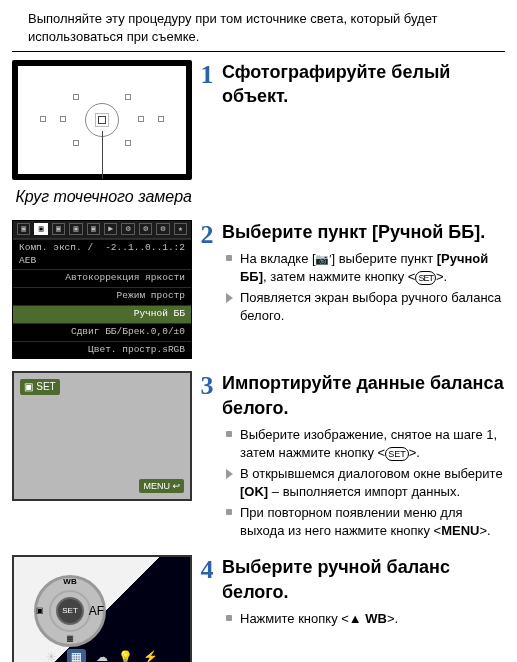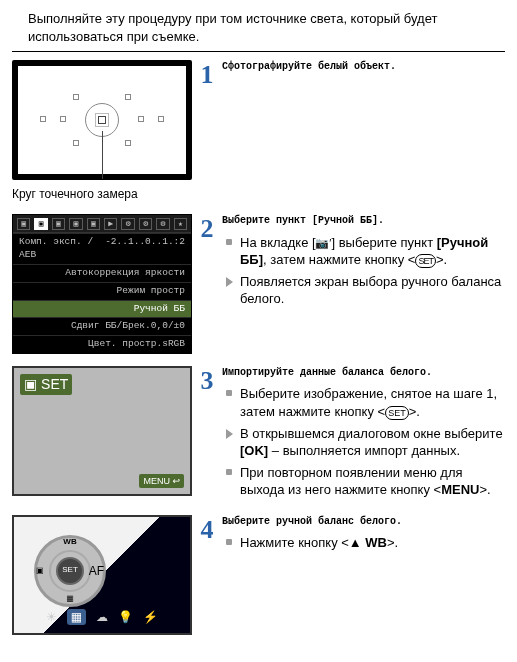--- a/index.html
+++ b/index.html
@@ -3,49 +3,49 @@
 <meta charset="utf-8">
 <style>
   * { box-sizing: border-box; margin: 0; padding: 0; }
   body { font-family: Arial, Helvetica, sans-serif; font-size: 13px; color: #000; width: 517px; background: #fff; padding: 10px 12px; line-height: 1.35; }
   hr.rule { border: none; border-top: 1px solid #000; margin: 6px 0 8px; }
   .intro { margin: 0 16px 2px; }
   .step { display: flex; align-items: flex-start; gap: 6px; margin-bottom: 12px; }
   .left { width: 180px; flex: 0 0 180px; }
   .num { font-family: Georgia, 'Times New Roman', serif; font-weight: bold; font-size: 26px; color: #2b63a8; flex: 0 0 18px; text-align: center; line-height: 1; margin-top: 2px; }
   .right { flex: 1; }
-  .step-title { font-weight: bold; font-size: 10px; margin-bottom: 6px; font-family: Liberation Mono, monospace; }
+  .step-title { font-weight: bold; font-size: 18px; margin-bottom: 6px; }
   ul.bullets { list-style: none; margin-left: 2px; }
   ul.bullets li { position: relative; padding-left: 16px; margin-bottom: 4px; }
   ul.bullets li.dot::before { content: ""; position: absolute; left: 2px; top: 5px; width: 6px; height: 6px; background: #9a9a9a; border-radius: 1px; }
   ul.bullets li.tri::before { content: ""; position: absolute; left: 2px; top: 4px; width: 0; height: 0; border-top: 5px solid transparent; border-bottom: 5px solid transparent; border-left: 7px solid #9a9a9a; }
   .b { font-weight: bold; }
   .sym { display: inline-block; font-size: 11px; vertical-align: baseline; }
 
   
   .fig1 { }
   .vf { border: 6px solid #000; width: 180px; height: 120px; background: #fff; position: relative; border-radius: 2px; }
   .vf .circle { width: 34px; height: 34px; border: 1px solid #888; border-radius: 50%; position: absolute; left: 50%; top: 50%; transform: translate(-50%,-50%); }
   .vf .center-sq { width: 8px; height: 8px; border: 1.5px solid #444; position: absolute; left: 50%; top: 50%; transform: translate(-50%,-50%); }
   .vf .center-sq-outer { width: 14px; height: 14px; border: 1px solid #bbb; position: absolute; left: 50%; top: 50%; transform: translate(-50%,-50%); }
   .vf .pt { width: 6px; height: 6px; border: 1px solid #888; position: absolute; }
   .vf .line { position: absolute; left: 50%; top: 60%; width: 1px; height: 48px; background: #444; }
-  .cap1 { text-align: left; font-size: 12px; margin-top: 6px; }
+  .cap1 { text-align: right; font-size: 16px; margin-top: 6px; font-style: italic; }
 
   
   .fig2 { width: 180px; border: 1px solid #000; background: #000; color: #fff; font-family: 'Lucida Console','Courier New',monospace; font-size: 9.5px; }
   .fig2 .iconrow { background: #1c1c1c; height: 18px; border-bottom: 1px solid #333; display: flex; align-items: center; padding: 0 4px; gap: 4px; }
   .fig2 .iconrow .ico { width: 14px; height: 12px; border: 1px solid #777; font-size: 8px; text-align: center; line-height: 10px; opacity: .7; }
   .fig2 .iconrow .ico.sel { background: #fff; color: #000; border-color:#fff; opacity: 1;}
   .fig2 .row { display: flex; justify-content: flex-end; padding: 2px 6px; border-top: 1px solid #2a2a2a; color:#c0c0c0; }
   .fig2 .row.sel { background: #4d6a2f; color: #fff; }
 
   
   .fig3 { width: 180px; height: 130px; border: 2px solid #333; background: #b9b9b9; position: relative; }
-  .fig3 .tag { position:absolute; top:6px; left:6px; background:#4d6a2f; color:#fff; font-size:14px; padding:1px 4px; border-radius:2px; }
+  .fig3 .tag { position:absolute; top:6px; left:6px; background:#4d6a2f; color:#fff; font-size:10px; padding:1px 4px; border-radius:2px; }
   .fig3 .menub { position:absolute; bottom:6px; right:6px; background:#4d6a2f; color:#fff; font-size:9px; padding:1px 4px; border-radius:2px; }
 
   
   .fig4 { width: 180px; height: 120px; border: 2px solid #333; position: relative; overflow: hidden; background: linear-gradient(135deg, #f2f2f2 0 50%, #000014 50% 100%); }
   .fig4 .dial { position:absolute; left:20px; top:18px; width:72px; height:72px; border-radius:50%; border:3px solid #999; background:#bfbfbf; display:flex; align-items:center; justify-content:center; }
   .fig4 .dial::before { content:""; position:absolute; inset:12px; border-radius:50%; border:2px solid #aaa; }
   .fig4 .dial .wb { position:absolute; top:-1px; left:50%; transform:translateX(-50%); font-size:8px; font-weight:bold;text-align:right;}
   .fig4 .dial .af { position:absolute; right:-1px; top:50%; transform:translateY(-50%); font-size:12px;}
   .fig4 .dial .dr { position:absolute; bottom:-1px; left:50%; transform:translateX(-50%); font-size:8px;}
   .fig4 .dial .pic { position:absolute; left:-1px; top:50%; transform:translateY(-50%); font-size:8px;}

